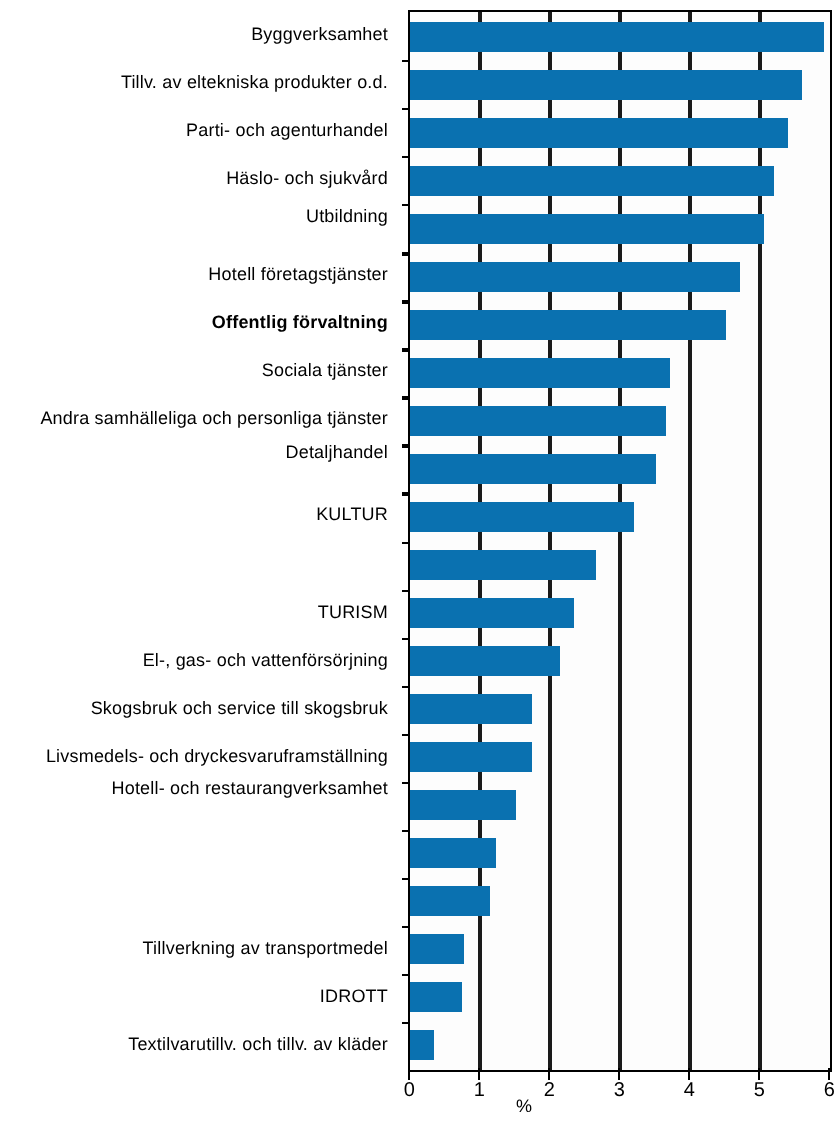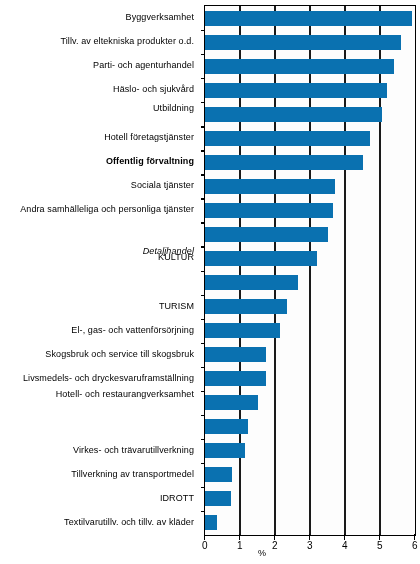--- a/index.html
+++ b/index.html
@@ -116,28 +116,27 @@
   <div class="labels-col">
       <div class="cat-label" style="top: 12.0227px;">Byggverksamhet</div>
       <div class="cat-label" style="top: 36.0682px; text-align: right;">Tillv. av eltekniska produkter o.d.</div>
       <div class="cat-label" style="top: 60.1136px;">Parti- och agenturhandel</div>
       <div class="cat-label" style="top: 84.1591px;">Häslo- och sjukvård</div>
       <div class="cat-label" style="top: 103px; margin-left: 12px;">Utbildning</div>
       <div class="cat-label" style="top: 132.25px;">Hotell företagstjänster</div>
       <div class="cat-label" style="top: 156.295px; font-weight: bold;">Offentlig förvaltning</div>
       <div class="cat-label" style="top: 180.341px;">Sociala tjänster</div>
       <div class="cat-label" style="top: 204.386px;">Andra samhälleliga och personliga tjänster</div>
-      <div class="cat-label" style="top: 246px; font-style: italic;">Detaljhandel</div>
+      <div class="cat-label" style="top: 221px;">Detaljhandel</div>
       <div class="cat-label" style="top: 252.477px;">KULTUR</div>
       <div class="cat-label" style="top: 300.568px;">TURISM</div>
       <div class="cat-label" style="top: 324.614px;">El-, gas- och vattenförsörjning</div>
       <div class="cat-label" style="top: 348.659px;">Skogsbruk och service till skogsbruk</div>
       <div class="cat-label" style="top: 372.705px; padding-left: 24px;">Livsmedels- och dryckesvaruframställning</div>
       <div class="cat-label" style="top: 389px;">Hotell- och restaurangverksamhet</div>
-      <div class="cat-label" style="top: 444.841px;">Virkes- och trävarutillverkning</div>
       <div class="cat-label" style="top: 468.886px;">Tillverkning av transportmedel</div>
       <div class="cat-label" style="top: 492.932px;">IDROTT</div>
       <div class="cat-label" style="top: 516.977px;">Textilvarutillv. och tillv. av kläder</div>
     </div>
 
   <div class="plot">
     <div id="gridlines">
         <div class="gridline" style="left: 34.3px;"></div>
         <div class="gridline" style="left: 69.3px;"></div>
         <div class="gridline" style="left: 104.3px;"></div>

